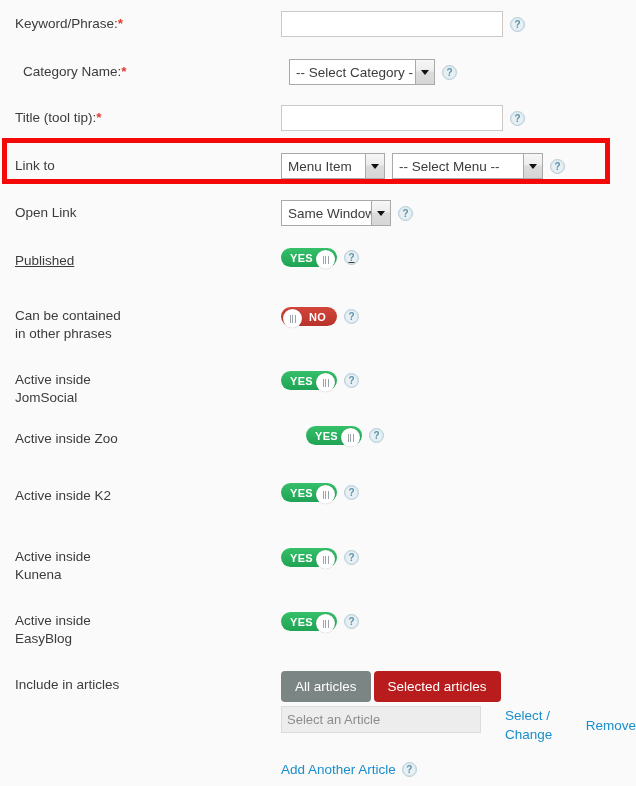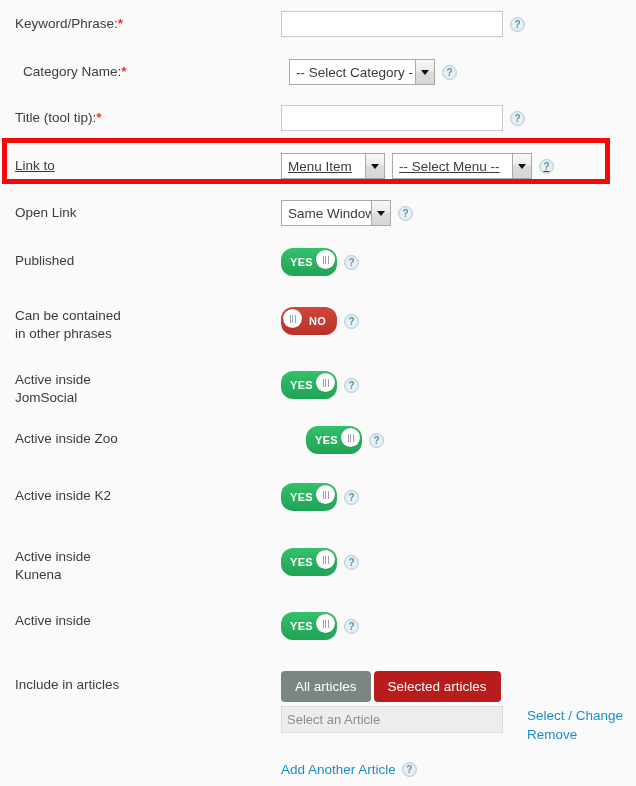--- a/index.html
+++ b/index.html
@@ -101,21 +101,21 @@
   }
   .sel .sel-btn i {
     display: block;
     width: 0; height: 0;
     border-left: 4px solid transparent;
     border-right: 4px solid transparent;
     border-top: 5px solid #111;
   }
   .sel.w-menuitem { width: 104px; }
   .sel.w-menuitem .sel-text { width: 86px; }
-  .sel.w-selectmenu { width: 140px; }
+  .sel.w-selectmenu { width: 151px; }
   .sel.w-selectmenu .sel-text { width: 122px; }
   .sel.w-category { width: 146px; }
   .sel.w-category .sel-text { width: 128px; }
   .sel.w-openlink { width: 110px; }
   .sel.w-openlink .sel-text { width: 92px; }
 
   
   .help {
     width: 15px;
     height: 15px;
@@ -131,21 +131,21 @@
     font-family: "Liberation Sans", sans-serif;
     font-weight: bold;
     cursor: pointer;
     box-sizing: border-box;
   }
 
   
   .toggle {
     position: relative;
     width: 56px;
-    height: 28px;
+    height: 19px;
     border-radius: 12px;
     display: flex;
     align-items: center;
     cursor: pointer;
     user-select: none;
     flex: 0 0 56px;
   }
   .toggle .tg-text {
     position: absolute;
     font-size: 11px;
@@ -218,22 +218,23 @@
   }
   .article-row2 {
     display: flex;
     align-items: flex-start;
     gap: 24px;
     margin-top: 4px;
   }
   .article-row2 .txt { width: 222px; height: 27px; }
   .links {
     display: flex;
-    flex-direction: column;
+    flex-direction: row;
     line-height: 19px;
+    align-items: center;
   }
   a.lnk {
     color: #1a8ecb;
     text-decoration: none;
     font-size: 13.5px;
     cursor: pointer;
   }
   .add-row {
     display: flex;
     align-items: center;
@@ -270,21 +271,21 @@
   </div>
 
   <div class="row" style="height:46px;">
     <div class="label" style="padding-top:14px;"><span>Title (tool tip):</span><span class="req">*</span></div>
     <div class="control" style="padding-top:10px;">
       <input class="txt" type="text" value="" placeholder="" style="">
       <div class="help">?</div>
     </div>
   </div>
 
-  <div class="row" style="height:50px;text-decoration:underline;">
+  <div class="row" style="height:50px;">
     <div class="label" style="padding-top:16px;"><span>Link to</span></div>
     <div class="control" style="padding-top:12px;">
       <div class="sel w-menuitem">
         <div class="sel-text">Menu Item</div>
         <div class="sel-btn">
             <i></i>
           </div>
       </div>
       <div class="sel w-selectmenu">
         <div class="sel-text">-- Select Menu --</div>
@@ -302,21 +303,21 @@
       <div class="sel w-openlink">
         <div class="sel-text">Same Window</div>
         <div class="sel-btn">
             <i></i>
           </div>
       </div>
       <div class="help">?</div>
     </div>
   </div>
 
-  <div class="row" style="height:52px;">
+  <div class="row" style="height:52px;text-decoration:underline;">
     <div class="label" style="padding-top:15px;"><span>Published</span></div>
     <div class="control" style="padding-top:11px;">
       <div class="toggle on">
         <span class="tg-text">YES</span>
         <span class="tg-knob">
             <span></span>
             <span></span>
             <span></span>
           </span>
       </div>
@@ -404,20 +405,21 @@
             <span></span>
           </span>
       </div>
       <div class="help">?</div>
     </div>
   </div>
 
   <div class="row" style="height:64px;">
     <div class="label spacer-lbl" style="padding-top:16px;">
       <div>Active inside</div>
+      <div>EasyBlog</div>
     </div>
     <div class="control" style="padding-top:16px;">
       <div class="toggle on">
         <span class="tg-text">YES</span>
         <span class="tg-knob">
             <span></span>
             <span></span>
             <span></span>
           </span>
       </div>

